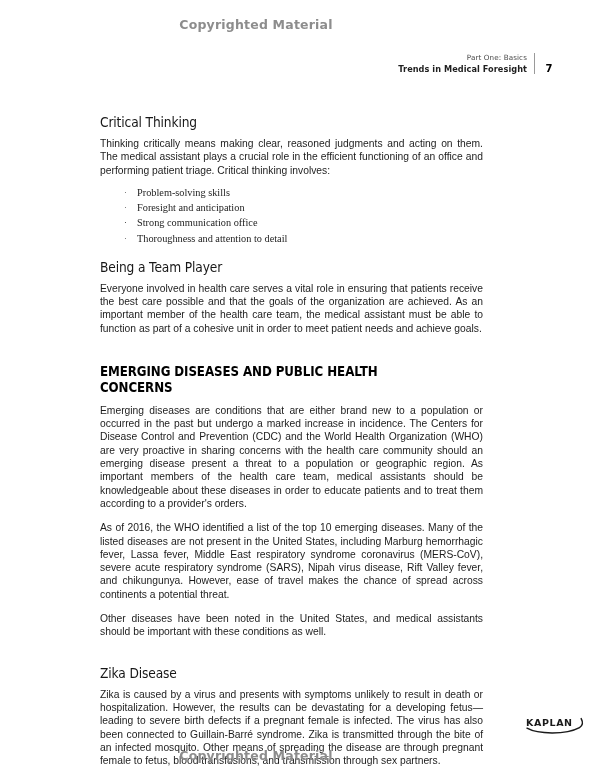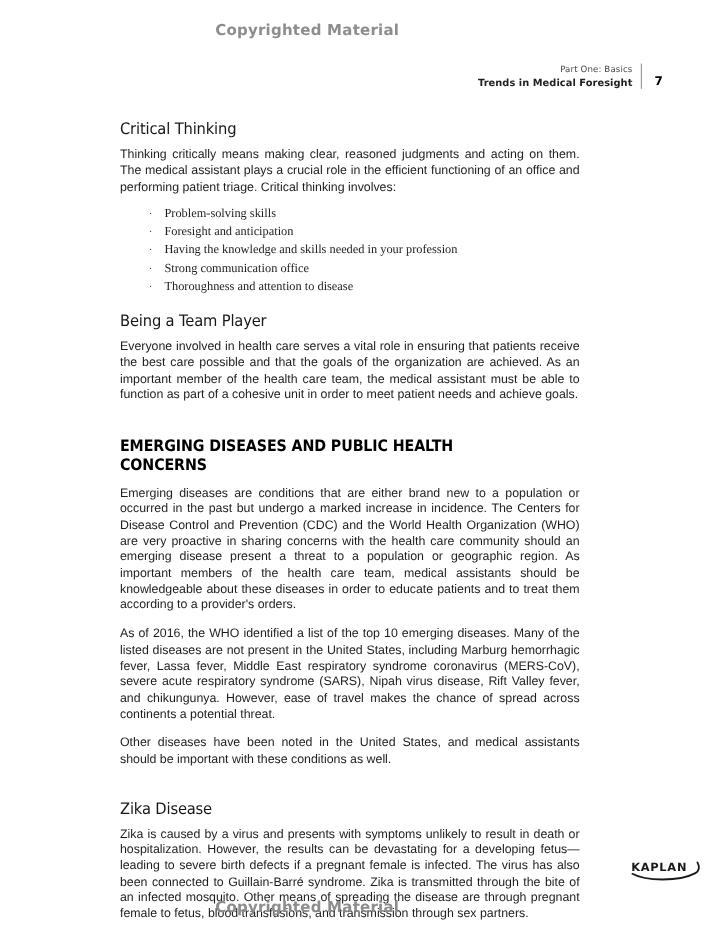--- a/index.html
+++ b/index.html
@@ -71,21 +71,21 @@
     width: 28px;
     text-align: center;
     align-self: flex-end;
     padding-bottom: 1px;
   }
 
   
   .column {
     position: absolute;
     left: 100px;
-    top: 101px;
+    top: 115px;
     width: 383px;
   }
 
   h2.head-a {
     font-family: "DejaVu Sans", sans-serif;
     font-size: 13.2px;
     font-weight: 400;
     letter-spacing: -0.15px;
     color: #171717;
     margin: 0 0 6px 0;
@@ -174,29 +174,28 @@
       <li>
         <span class="bullet-mark">·</span>
         <span>Problem-solving skills</span>
       </li>
       <li>
         <span class="bullet-mark">·</span>
         <span>Foresight and anticipation</span>
       </li>
       <li>
         <span class="bullet-mark">·</span>
-        <span>Having the knowledge and skills needed in your profession</span>
       </li>
       <li>
         <span class="bullet-mark">·</span>
         <span>Strong communication office</span>
       </li>
       <li>
         <span class="bullet-mark">·</span>
-        <span>Thoroughness and attention to disease</span>
+        <span>Thoroughness and attention to detail</span>
       </li>
     </ul>
   </section>
 
   <section>
     <h2 class="head-a">Being a Team Player</h2>
     <p class="body">Everyone involved in health care serves a vital role in ensuring that patients receive the best care possible and that the goals of the organization are achieved. As an important member of the health care team, the medical assistant must be able to function as part of a cohesive unit in order to meet patient needs and achieve goals.</p>
   </section>
 
   <div class="sect-gap-b"></div>

